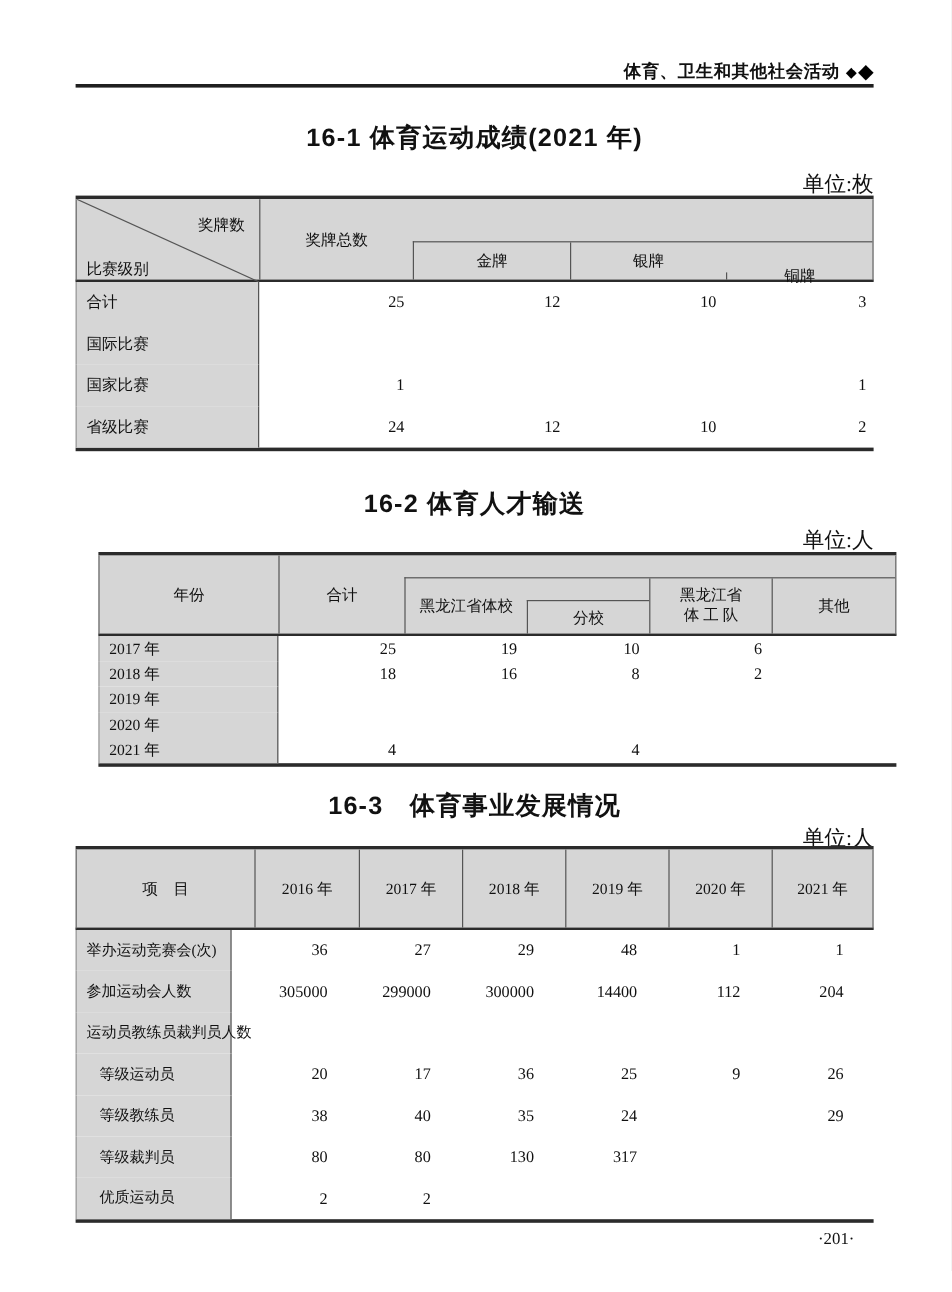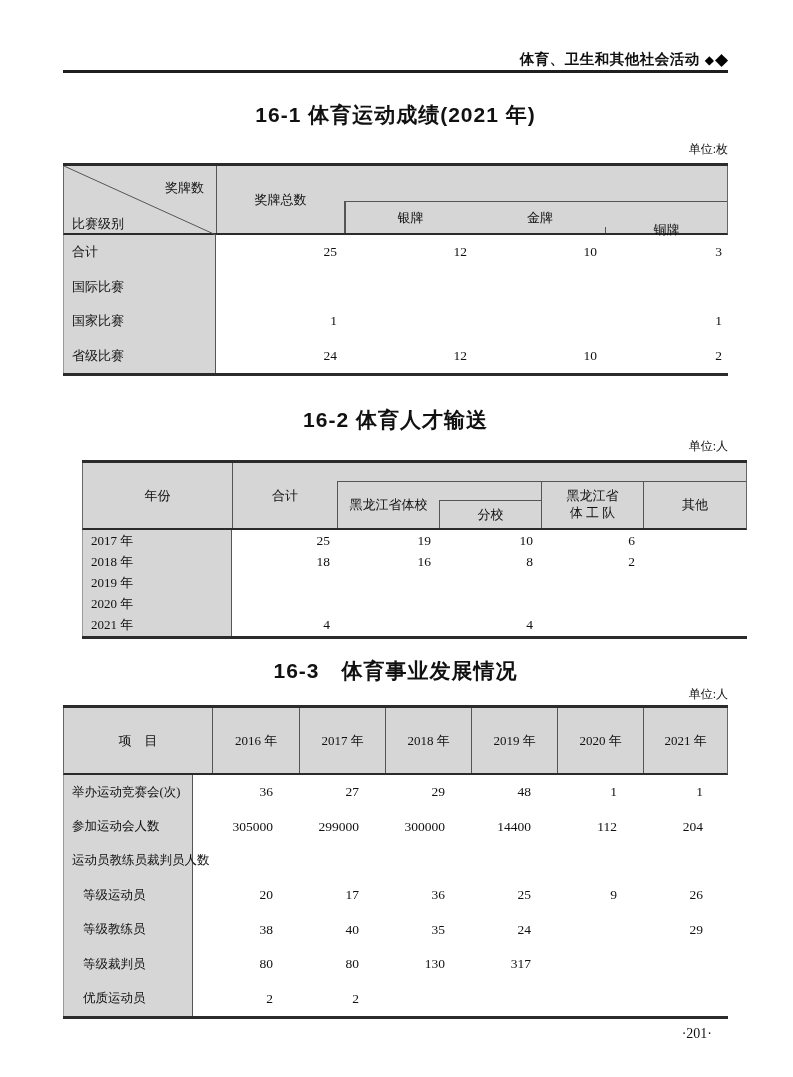--- a/index.html
+++ b/index.html
@@ -13,21 +13,21 @@
   .page-header-title { font-family:"Liberation Sans", sans-serif; font-weight:bold; font-size:14.5px; letter-spacing:0.5px; }
   .ornament { display:flex; align-items:center; gap:1px; color:#000; }
   .diamond-sm { font-size:12px; line-height:1; }
   .diamond-lg { font-size:17px; line-height:1; }
   .header-rule { position:absolute; left:63px; top:70px; width:665px; height:3px; background:#1f1f1f; }
 
   
   .tbl-title { position:absolute; left:63px; width:665px; text-align:center;
     font-family:"Liberation Sans", sans-serif; font-weight:bold; font-size:21px; letter-spacing:1px; }
   .title1 { top:101px; } .title2 { top:406px;text-align:center; } .title3 { top:657px; }
-  .unit { position:absolute; right:65px; font-size:12px; }
+  .unit { position:absolute; right:65px; font-size:18px; }
   .unit1 { top:141px; } .unit2 { top:438px; } .unit3 { top:686px; }
 
   
   .tbl { position:absolute; left:63px; width:665px; box-sizing:border-box;
     border-top:3px solid #2b2b2b; border-bottom:3px solid #2b2b2b; }
   .t1 { top:163px; } .t2 { top:460px;margin-left:19px; } .t3 { top:705px; }
   .thead { position:relative; background:#d6d6d6; border-bottom:2px solid #2b2b2b;
     border-left:1px solid #666; border-right:1px solid #666; box-sizing:border-box; font-size:13px; }
   .t1h { height:69px; } .t2h { height:67px; } .t3h { height:67px; display:flex; }
   .thead .cc { display:flex; align-items:center; justify-content:center; box-sizing:border-box; }
@@ -98,22 +98,22 @@
     <div class="thead t1h">
       <div class="corner">
         <svg width="152" height="69">
           <line x1="0" y1="0" x2="152" y2="69" stroke="#555" stroke-width="1"></line>
         </svg>
         <span class="corner-tr">奖牌数</span>
         <span class="corner-bl">比赛级别</span>
       </div>
       <div class="t1-total cc">奖牌总数</div>
       <div class="t1-medals">
+        <div class="t1-medal m0">金牌</div>
         <div class="t1-medal m1">银牌</div>
-        <div class="t1-medal m0">金牌</div>
         <div class="t1-medal m2">铜牌</div>
       </div>
     </div>
     <div class="tbody">
         <div class="row">
           <div class="cell lbl">合计</div>
           <div class="cell val c0">25</div>
           <div class="cell val c1">12</div>
           <div class="cell val c2">10</div>
           <div class="cell val c3">3</div>

